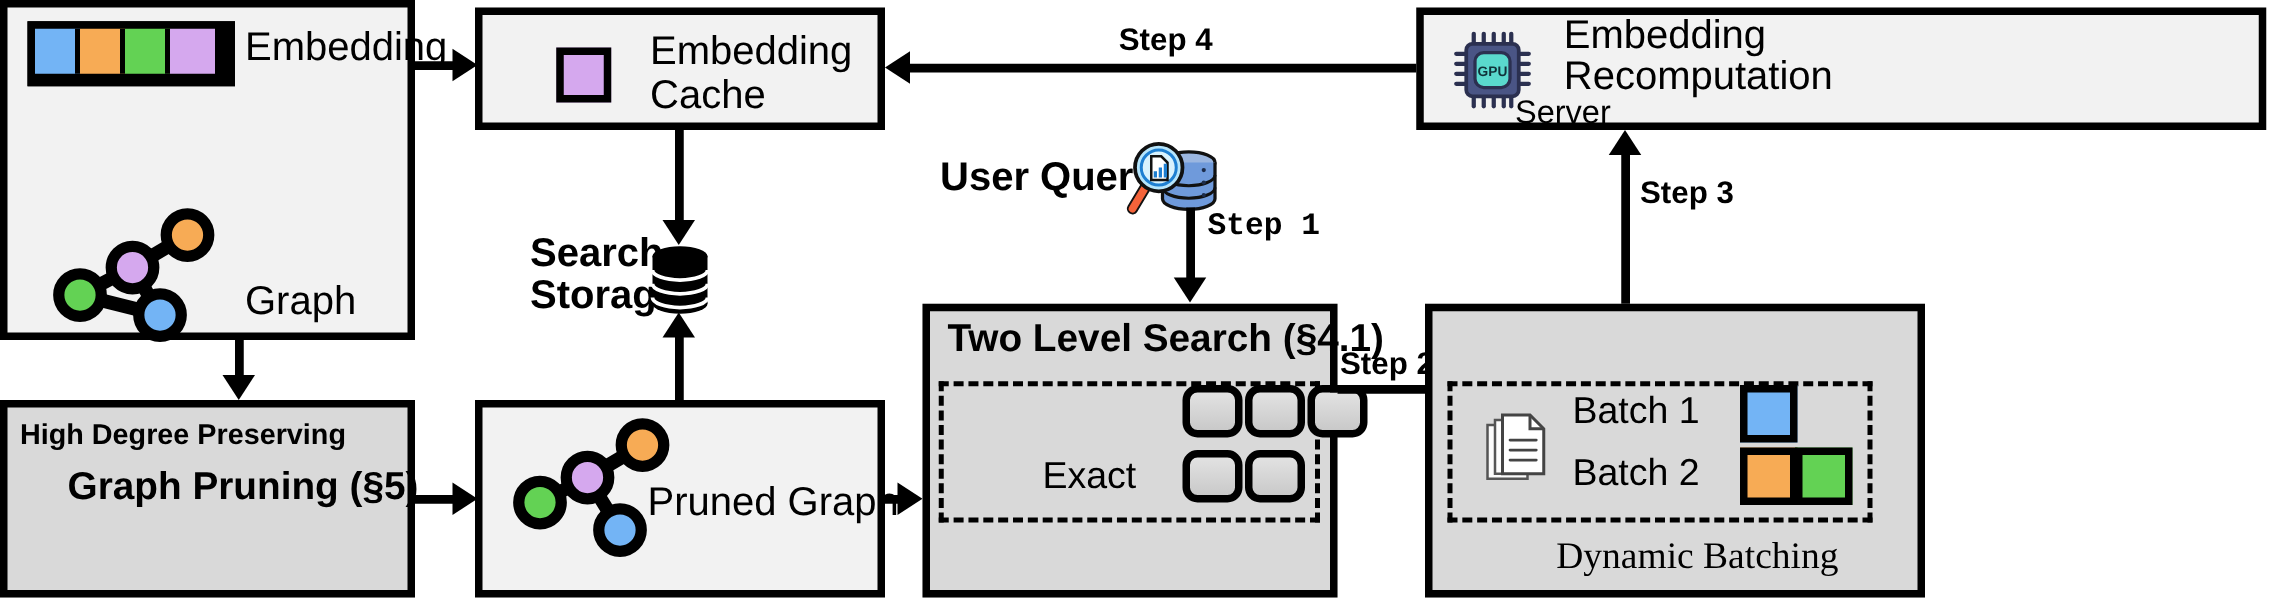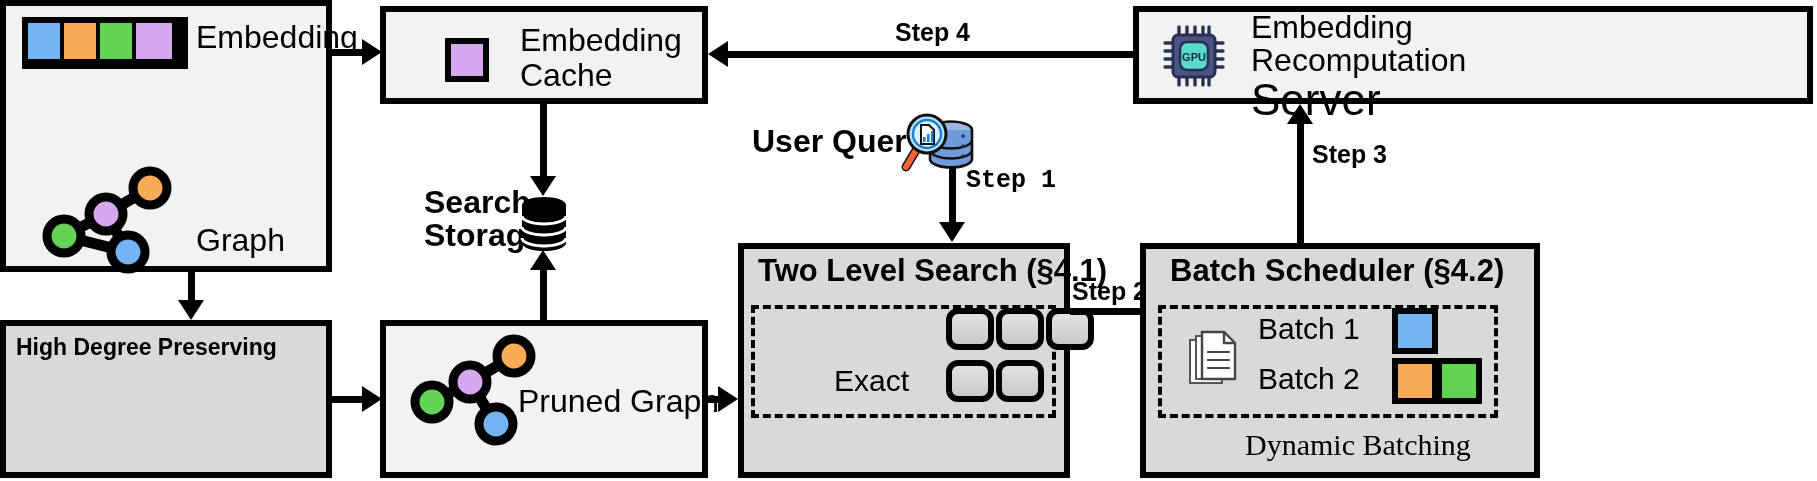--- a/index.html
+++ b/index.html
@@ -103,21 +103,21 @@
       <line x1="51" y1="34" x2="60" y2="34"></line>
         <line x1="51" y1="42" x2="60" y2="42"></line>
     </g>
     <rect x="10" y="10" width="42" height="42" rx="5" fill="#4a5585" stroke="#2b3050" stroke-width="3"></rect>
     <rect x="17" y="17" width="28" height="28" rx="7" fill="#5ad9cd" stroke="#2b3050" stroke-width="2.6"></rect>
     <text x="31" y="36" font-family="'Liberation Sans',sans-serif" font-size="11" font-weight="bold" text-anchor="middle" fill="#11323a">GPU</text>
   </svg>
 
   <div class="lbl" style="left:1251px;top:9px;font-size:32px;">Embedding</div>
   <div class="lbl" style="left:1251px;top:42px;font-size:32px;text-align:center;">Recomputation</div>
-  <div class="lbl" style="left:1251px;top:75px;font-size:44px;">Server</div>
+  <div class="lbl" style="left:1212px;top:75px;font-size:26px;">Server</div>
 
   <div class="ln" style="left:728px;top:51px;width:405px;height:7px;"></div>
   <div class="ah left" style="left:708px;top:41px;"></div>
   <div class="lbl b" style="left:895px;top:18px;font-size:25px;">Step 4</div>
 
   <div class="lbl" style="left:424px;top:184px;font-size:32px;font-weight:bold;">Search</div>
   <div class="lbl" style="left:424px;top:217px;font-size:32px;font-weight:bold;">Storage</div>
 
   <svg style="position:absolute;left:520px;top:196px;" width="48" height="56" viewBox="0 0 48 56">
     <ellipse cx="24" cy="9" rx="22" ry="8" fill="#000"></ellipse>
@@ -130,20 +130,21 @@
 
   <div class="ln" style="left:540px;top:104px;width:7px;height:78px;"></div>
   <div class="ah down" style="left:530px;top:176px;"></div>
 
   <div class="ln" style="left:540px;top:262px;width:7px;height:58px;"></div>
   <div class="ah up" style="left:530px;top:250px;"></div>
 
   <div class="box grey" style="left:0px;top:320px;width:332px;height:158px;">
   </div>
   <div class="lbl b" style="left:16px;top:334px;font-size:23px;">High Degree Preserving</div>
+  <div class="lbl b" style="left:54px;top:371px;font-size:31px;">Graph Pruning (§5)</div>
 
   <div class="ln" style="left:188px;top:272px;width:7px;height:36px;"></div>
   <div class="ah down" style="left:178px;top:300px;"></div>
 
   <div class="box" style="left:380px;top:320px;width:328px;height:158px;">
   </div>
 
   <svg style="position:absolute;left:408px;top:338px;" width="140" height="106" viewBox="0 0 140 106">
     <g stroke="#000" stroke-width="11" stroke-linecap="round">
       <line x1="24" y1="64" x2="62" y2="44"></line>
@@ -214,21 +215,20 @@
     <div class="chip"></div>
   </div>
 
 
   <div class="ln" style="left:1070px;top:308px;width:82px;height:7px;"></div>
   <div class="ah right" style="left:1140px;top:298px;"></div>
   <div class="lbl b" style="left:1072px;top:277px;font-size:25px;">Step 2</div>
 
   <div class="box grey" style="left:1140px;top:243px;width:400px;height:235px;">
   </div>
-  <div class="lbl b" style="left:1170px;top:253px;font-size:31px;">Batch Scheduler (§4.2)</div>
 
   <div class="dashed" style="left:1158px;top:305px;width:340px;height:113px;"></div>
 
   <svg style="position:absolute;left:1187px;top:330px;" width="52" height="58" viewBox="0 0 52 58">
     <path d="M3 10 h22 l10 10 v33 H3 z" fill="#fbfbfb" stroke="#555" stroke-width="2"></path>
     <path d="M9 6 h22 l10 10 v33 H9 z" fill="#fdfdfd" stroke="#555" stroke-width="2"></path>
     <path d="M15 2 h22 l11 11 v36 H15 z" fill="#ffffff" stroke="#444" stroke-width="2.4"></path>
     <path d="M37 2 v11 h11" fill="none" stroke="#444" stroke-width="2.4"></path>
     <g stroke="#444" stroke-width="2.2" stroke-linecap="round">
       <line x1="21" y1="22" x2="42" y2="22"></line>

